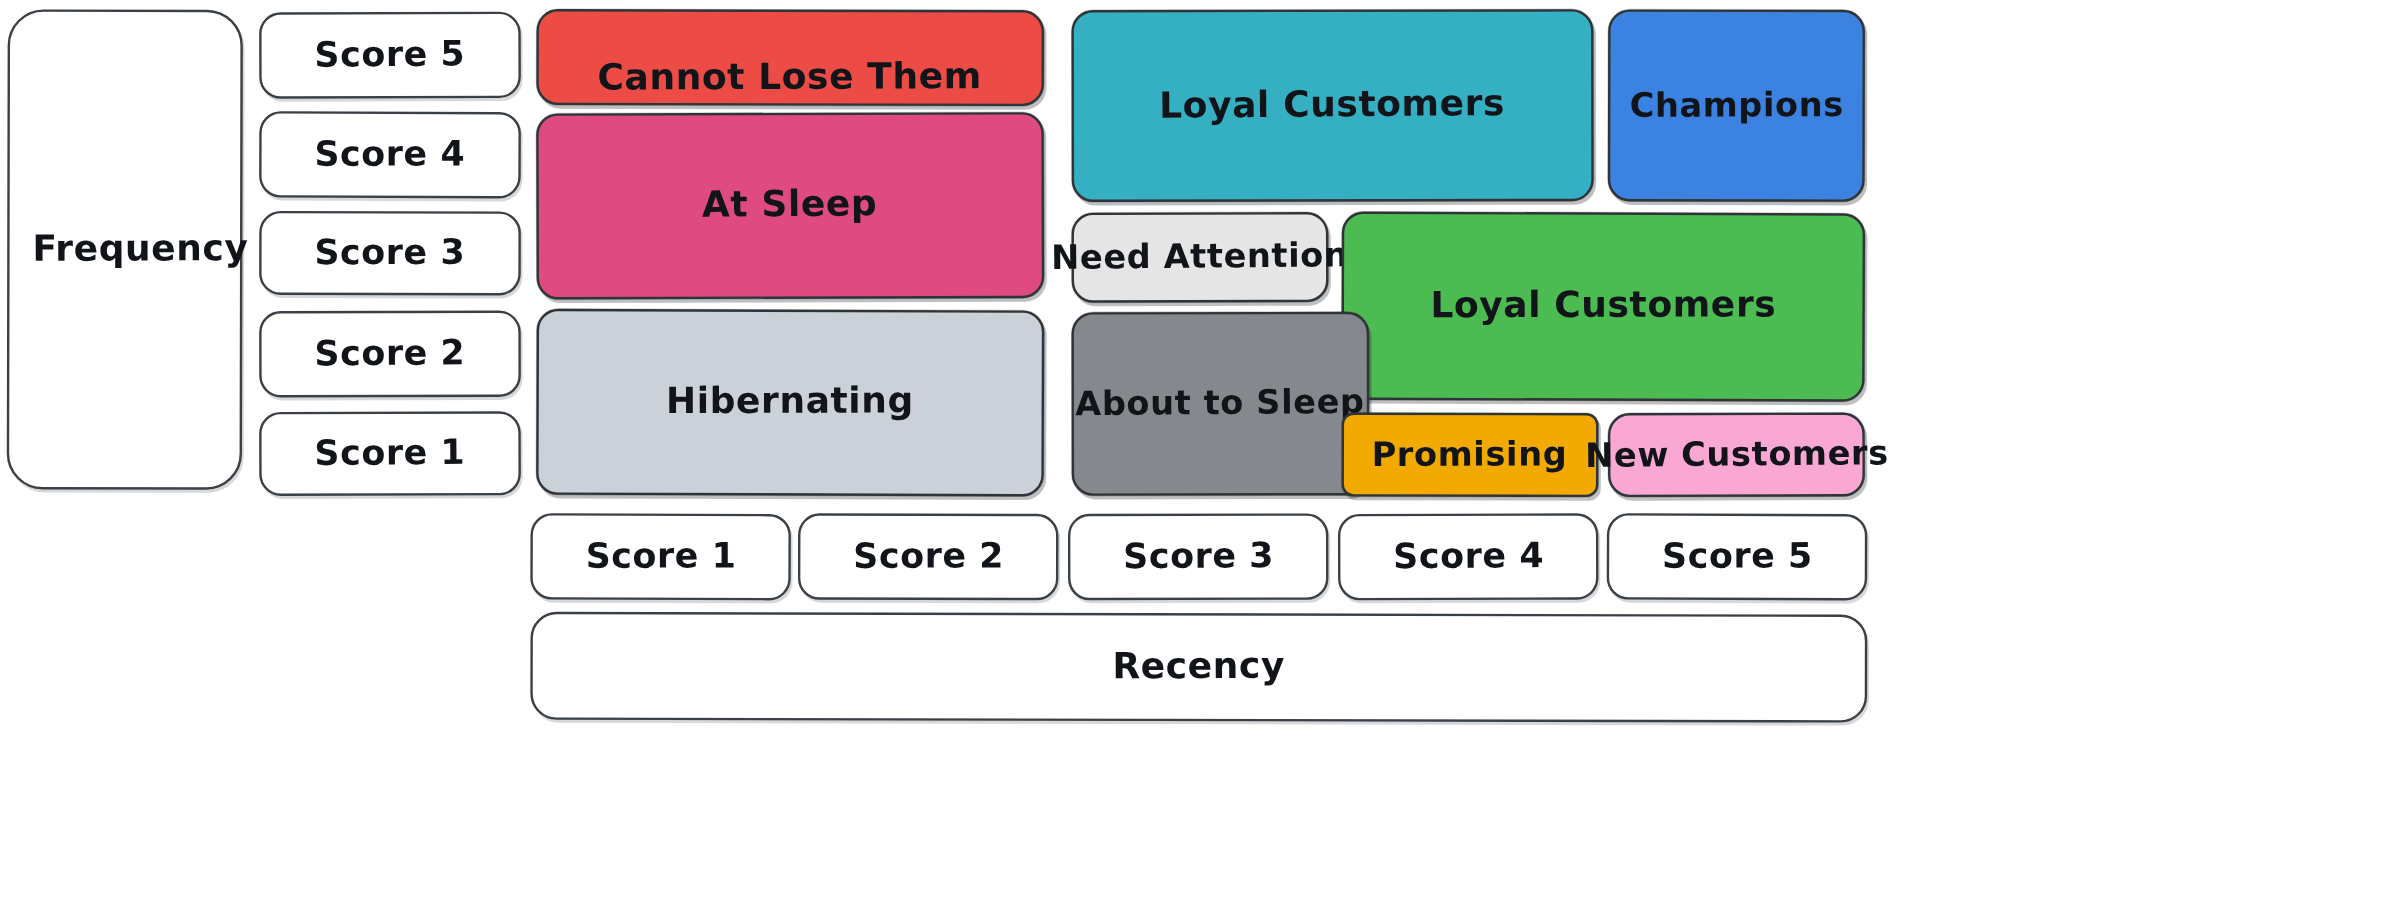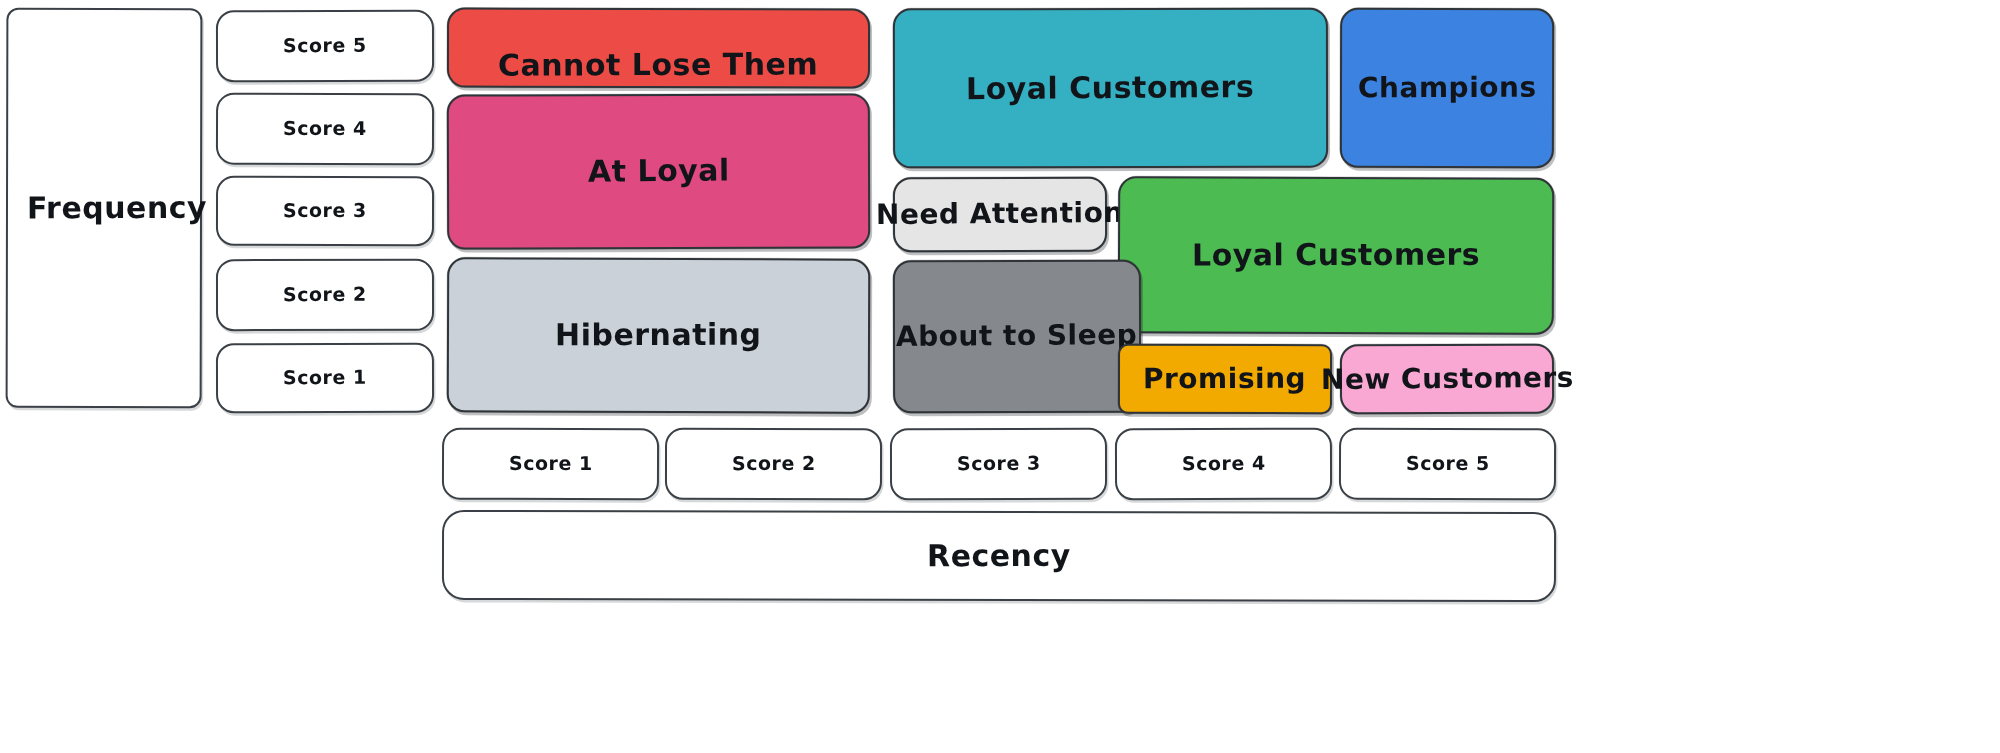--- a/index.html
+++ b/index.html
@@ -51,30 +51,30 @@
     white-space: nowrap;
   }
 
   
   .r1 { transform: rotate(0.12deg); }
   .r2 { transform: rotate(-0.16deg); }
   .r3 { transform: rotate(0.2deg); }
   .r4 { transform: rotate(-0.1deg); }
 
   .fz-axis   { font-size: 30px; }
-  .fz-score  { font-size: 19px; }
+  .fz-score  { font-size: 29px; }
   .fz-seg-lg { font-size: 30px; }
   .fz-seg-md { font-size: 28px; }
 </style>
 </head>
 <body>
 
 <div id="board">
 
-  <div class="box white r1 fz-axis" style="left:6px; top:8px; width:196px; height:400px; border-radius:12px;padding-left:36px;">
+  <div class="box white r1 fz-axis" style="left:6px; top:8px; width:196px; height:400px; border-radius:30px;padding-left:36px;">
     <span class="lbl">Frequency</span>
   </div>
 
   <div class="box white r2 fz-score" style="left:216px; top:10px; width:218px; height:72px;">
     <span class="lbl">Score 5</span>
   </div>
   <div class="box white r3 fz-score" style="left:216px; top:93px; width:218px; height:72px;">
     <span class="lbl">Score 4</span>
   </div>
   <div class="box white r1 fz-score" style="left:216px; top:176px; width:218px; height:70px;">
@@ -85,21 +85,21 @@
   </div>
   <div class="box white r2 fz-score" style="left:216px; top:343px; width:218px; height:70px;">
     <span class="lbl">Score 1</span>
   </div>
 
   <div class="box r1 fz-seg-lg" style="left:447px; top:8px; width:423px; height:80px; background:#EC4C45;align-items:flex-end;">
     <span class="lbl">Cannot Lose Them</span>
   </div>
 
   <div class="box r2 fz-seg-lg" style="left:447px; top:94px; width:423px; height:155px; background:#DF4A81;">
-    <span class="lbl">At Loyal</span>
+    <span class="lbl">At Sleep</span>
   </div>
 
   <div class="box r3 fz-seg-lg" style="left:447px; top:258px; width:423px; height:155px; background:#CBD1D8;">
     <span class="lbl">Hibernating</span>
   </div>
 
   <div class="box r4 fz-seg-lg" style="left:893px; top:8px; width:435px; height:160px; background:#35AFC2;">
     <span class="lbl">Loyal Customers</span>
   </div>
 

